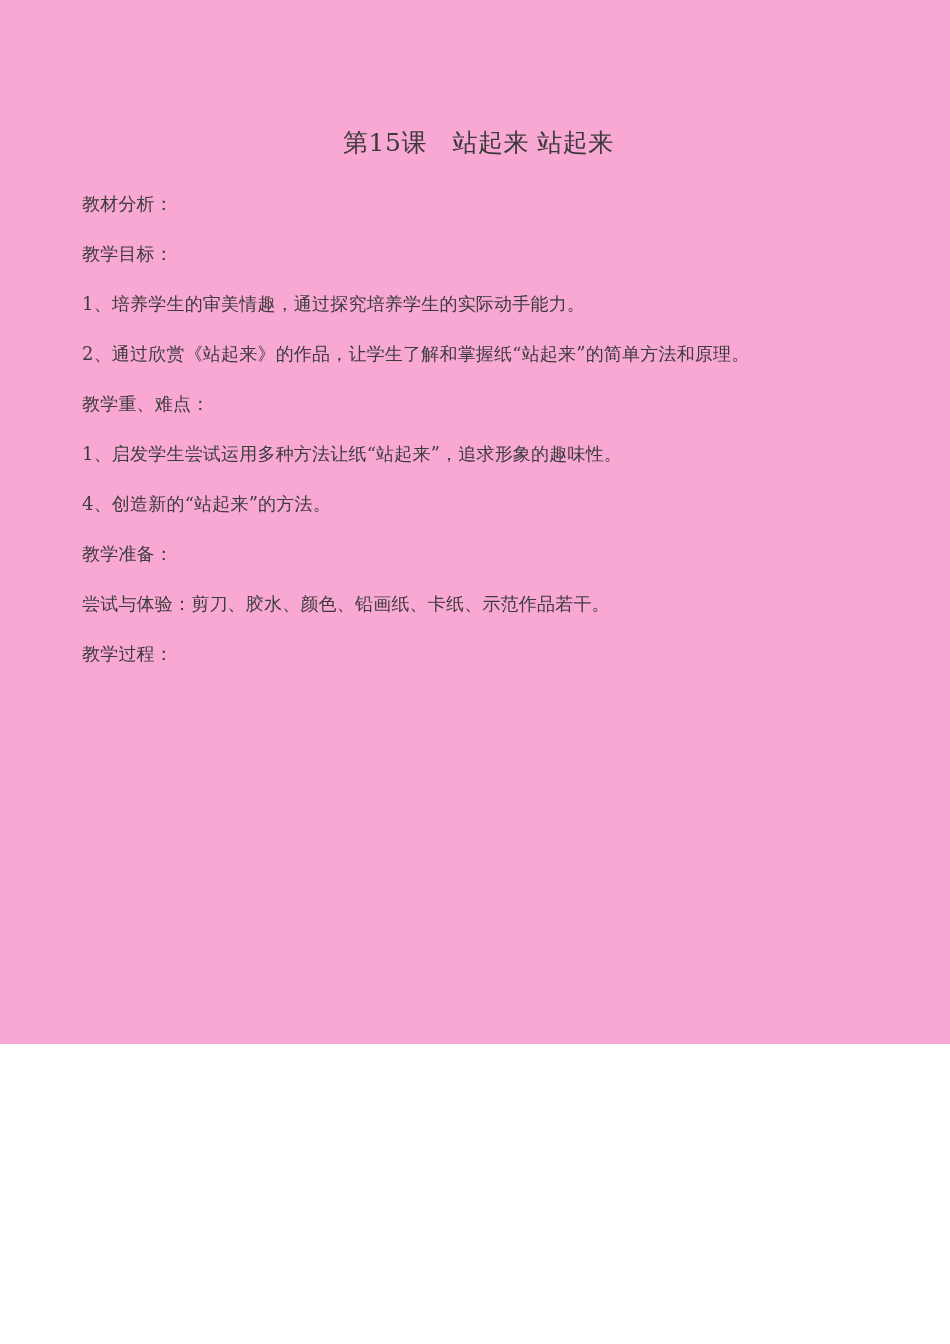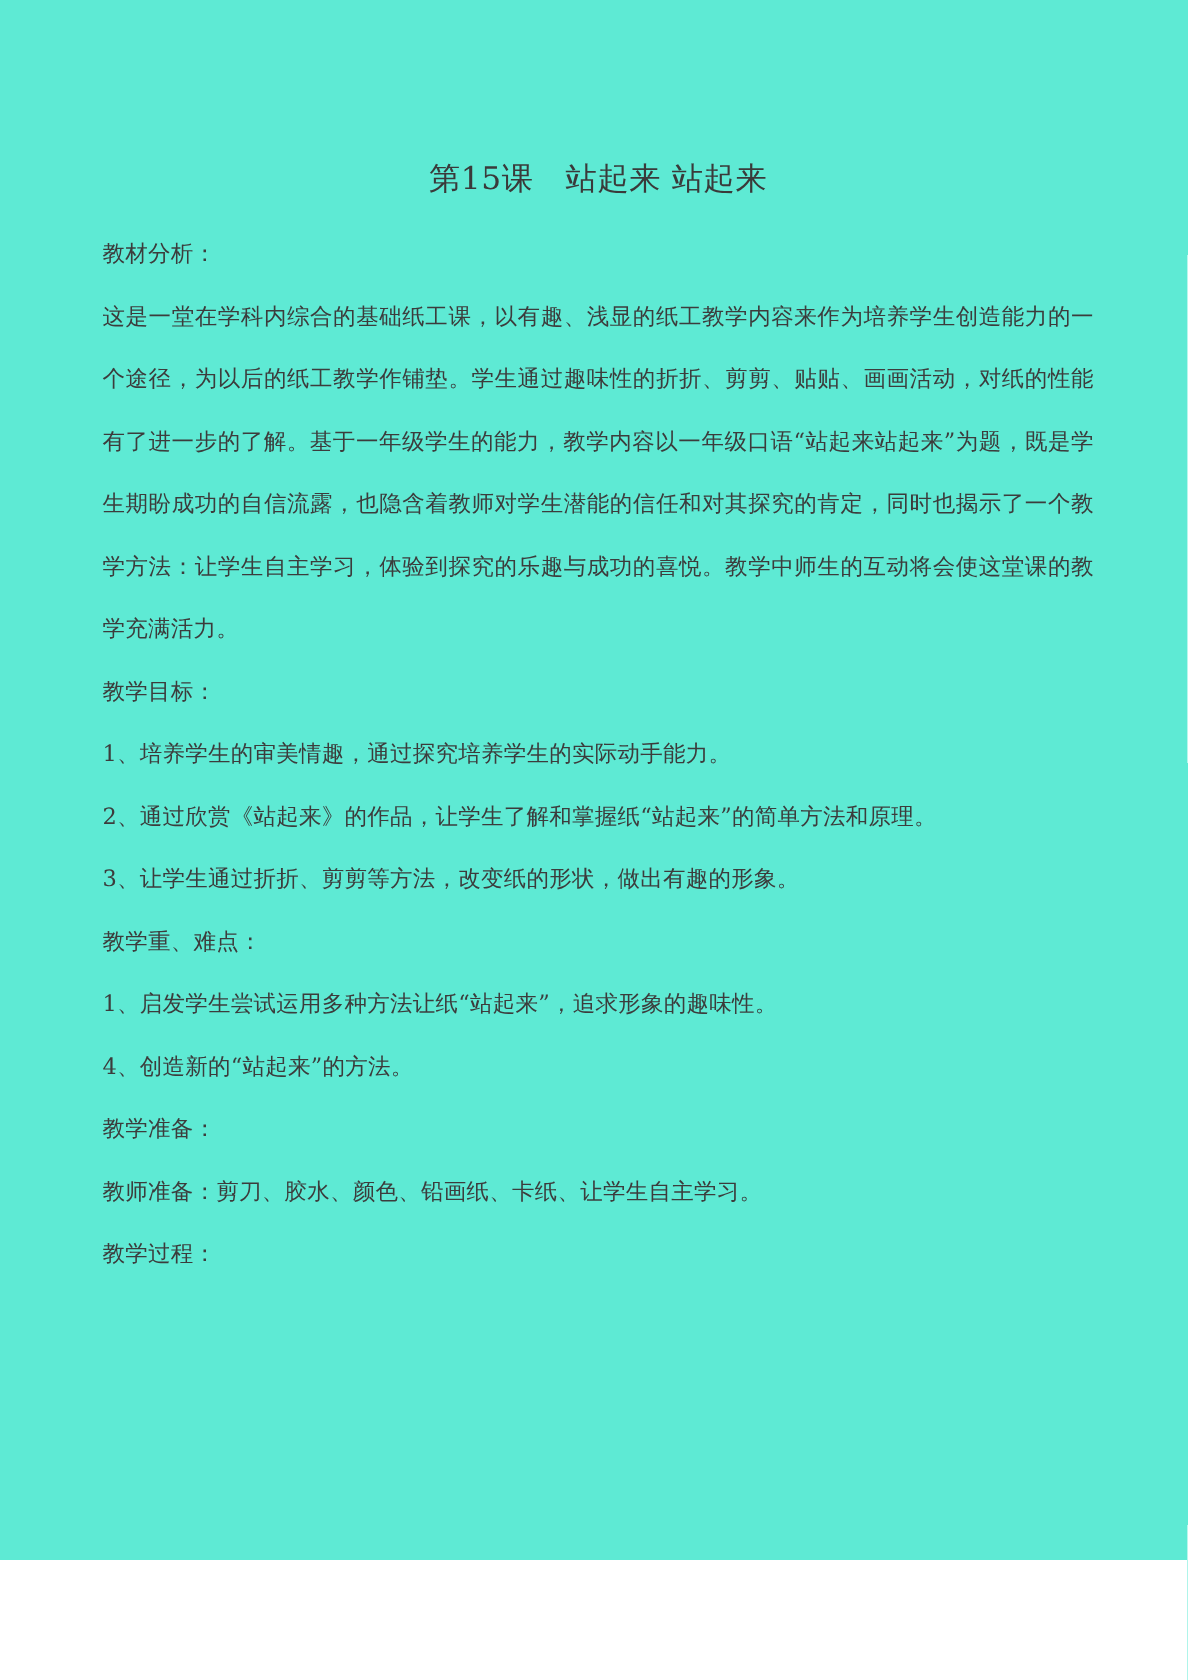--- a/index.html
+++ b/index.html
@@ -6,22 +6,22 @@
     margin: 0;
     padding: 0;
     background: #ffffff;
   }
   body {
     font-family: "DejaVu Serif", "Liberation Serif", serif;
   }
   .page {
     position: relative;
     width: 950px;
-    height: 1248px;
-    background: #5eead4;
+    height: 1044px;
+    background: #f9a8d4;
     box-sizing: border-box;
     padding: 118px 75px 0 82px;
     overflow: hidden;
   }
   .doc-title {
     text-align: center;
     font-size: 25px;
     line-height: 50px;
     color: #3a3a3a;
     letter-spacing: 0.5px;
@@ -46,26 +46,24 @@
 </style>
 </head>
 <body>
 
 <div class="page">
 
   <h1 class="doc-title">第15课　站起来 站起来</h1>
 
   <div class="body-content">
     <p class="para single">教材分析：</p>
-    <p class="para">这是一堂在学科内综合的基础纸工课，以有趣、浅显的纸工教学内容来作为培养学生创造能力的一个途径，为以后的纸工教学作铺垫。学生通过趣味性的折折、剪剪、贴贴、画画活动，对纸的性能有了进一步的了解。基于一年级学生的能力，教学内容以一年级口语“站起来站起来”为题，既是学生期盼成功的自信流露，也隐含着教师对学生潜能的信任和对其探究的肯定，同时也揭示了一个教学方法：让学生自主学习，体验到探究的乐趣与成功的喜悦。教学中师生的互动将会使这堂课的教学充满活力。</p>
     <p class="para single">教学目标：</p>
     <p class="para single">1、培养学生的审美情趣，通过探究培养学生的实际动手能力。</p>
     <p class="para">2、通过欣赏《站起来》的作品，让学生了解和掌握纸“站起来”的简单方法和原理。</p>
-    <p class="para single">3、让学生通过折折、剪剪等方法，改变纸的形状，做出有趣的形象。</p>
     <p class="para single">教学重、难点：</p>
     <p class="para single">1、启发学生尝试运用多种方法让纸“站起来”，追求形象的趣味性。</p>
     <p class="para single">4、创造新的“站起来”的方法。</p>
     <p class="para single">教学准备：</p>
-    <p class="para single">教师准备：剪刀、胶水、颜色、铅画纸、卡纸、让学生自主学习。</p>
+    <p class="para single">尝试与体验：剪刀、胶水、颜色、铅画纸、卡纸、示范作品若干。</p>
     <p class="para single">教学过程：</p>
   </div>
 
 </div>
 
 </body></html>

